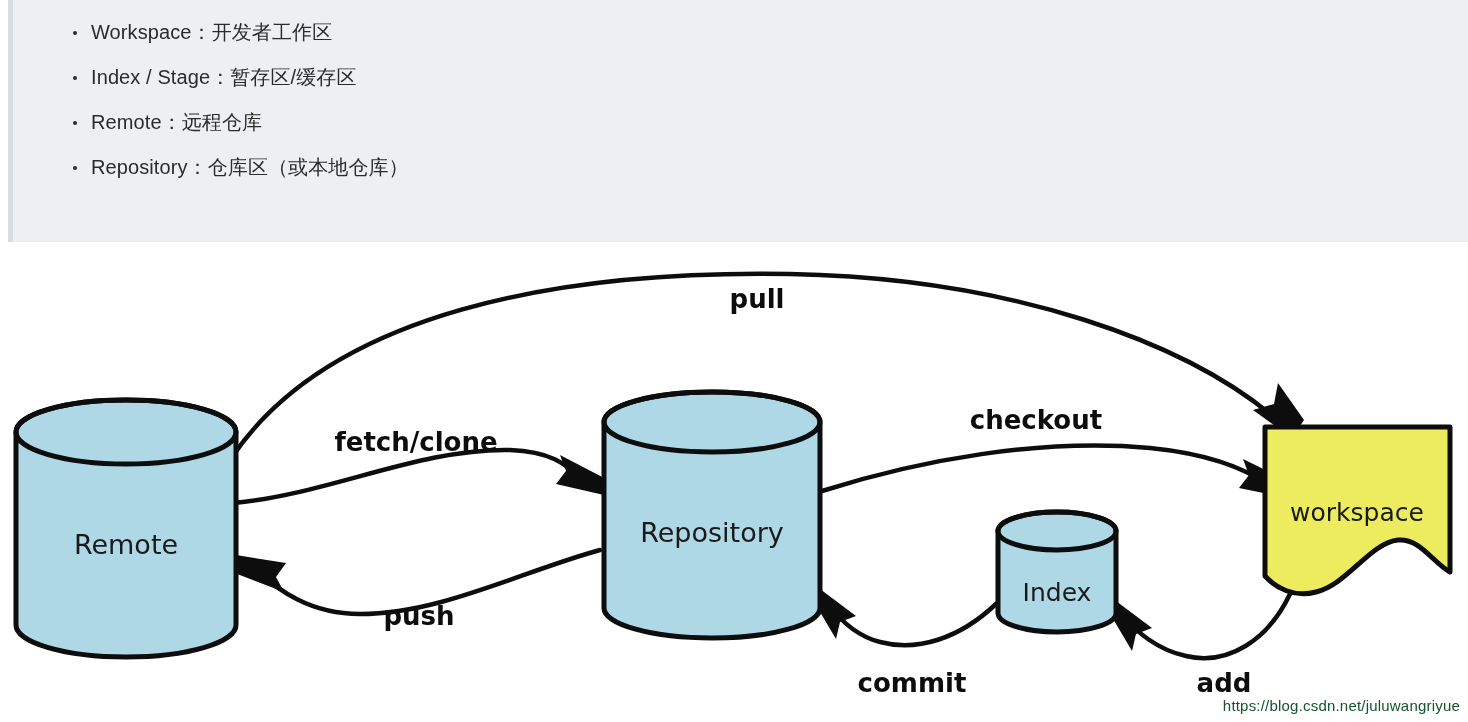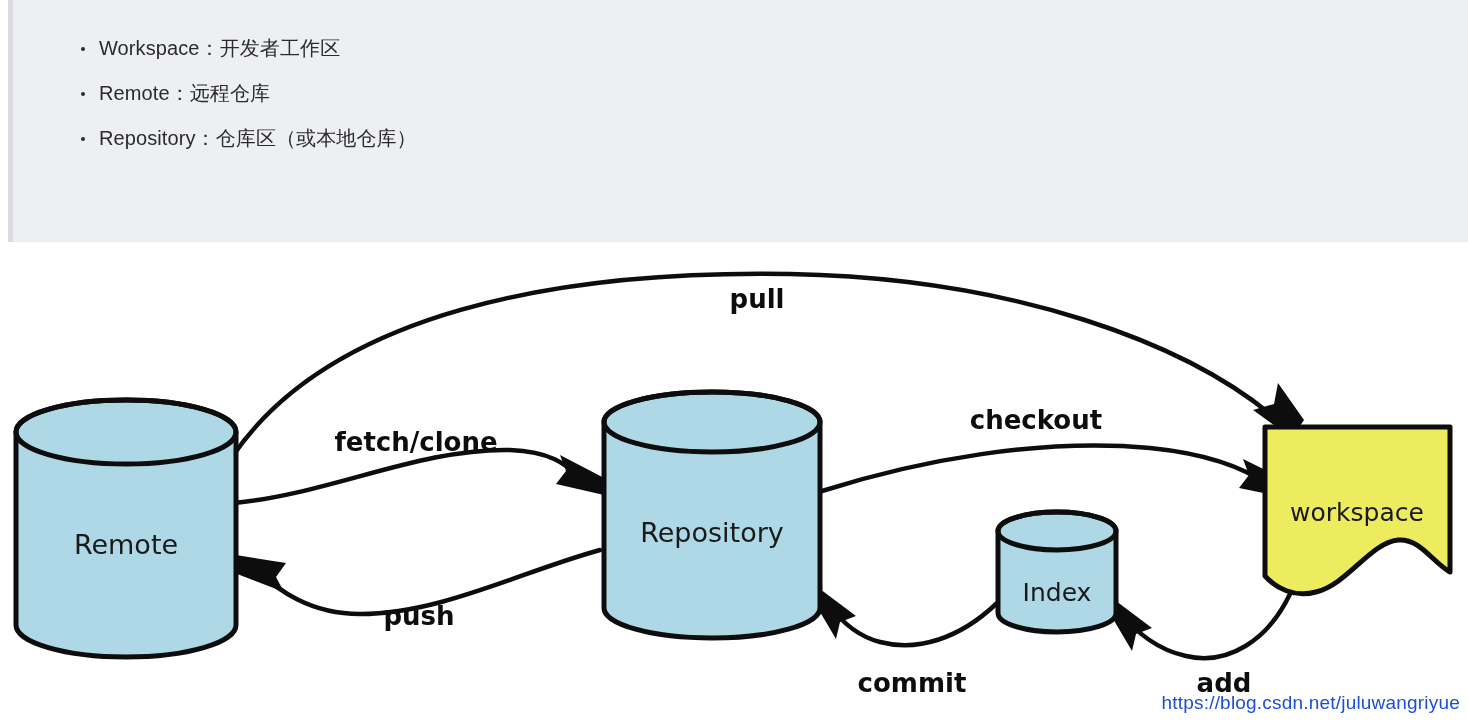--- a/index.html
+++ b/index.html
@@ -15,22 +15,22 @@
   
   .note-panel{
     position:absolute;
     left:8px; top:0px;
     width:1460px; height:242px;
     background:#eeeff3;
     border-left:5px solid #dadce1;
     box-sizing:border-box;
   }
   .note-list{
-    margin:8px;
-    padding:30px 0 0 78px;
+    margin:0;
+    padding:22px 0 0 78px;
     list-style:none;
   }
   .note-item{
     position:relative;
     font-size:20px;
     line-height:1.0;
     color:#2b2b2b;
     margin-bottom:25px;
     letter-spacing:0.1px;
     white-space:nowrap;
@@ -91,35 +91,36 @@
     stroke:#0d0d0d;
     stroke-width:5;
   }
   .arrow-head{fill:#0d0d0d;stroke:none;}
 
   .watermark{
     position:absolute;
     right:8px;
     bottom:8px;
     font-family:"Liberation Sans","DejaVu Sans",sans-serif;
-    font-size:19px;
-    color:#1d4ed8;
+    font-size:15px;
+    color:#14532d;
     letter-spacing:0.2px;
     user-select:none;
     margin-left:32px;
   }
 </style>
 </head>
 <body>
 
 <div id="page">
 
   <div class="note-panel">
     <ul class="note-list">
       <li class="note-item">Workspace：开发者工作区</li>
+      <li class="note-item">Index / Stage：暂存区/缓存区</li>
       <li class="note-item">Remote：远程仓库</li>
       <li class="note-item">Repository：仓库区（或本地仓库）</li>
     </ul>
   </div>
 
   <div class="diagram-area">
     <svg class="diagram-svg" viewBox="0 0 1468 480" xmlns="http://www.w3.org/2000/svg">
 
       <g>
         <path class="edge-line" d="M 232 215 C 330 70, 560 28, 790 32 C 1010 36, 1190 100, 1282 182"></path>

